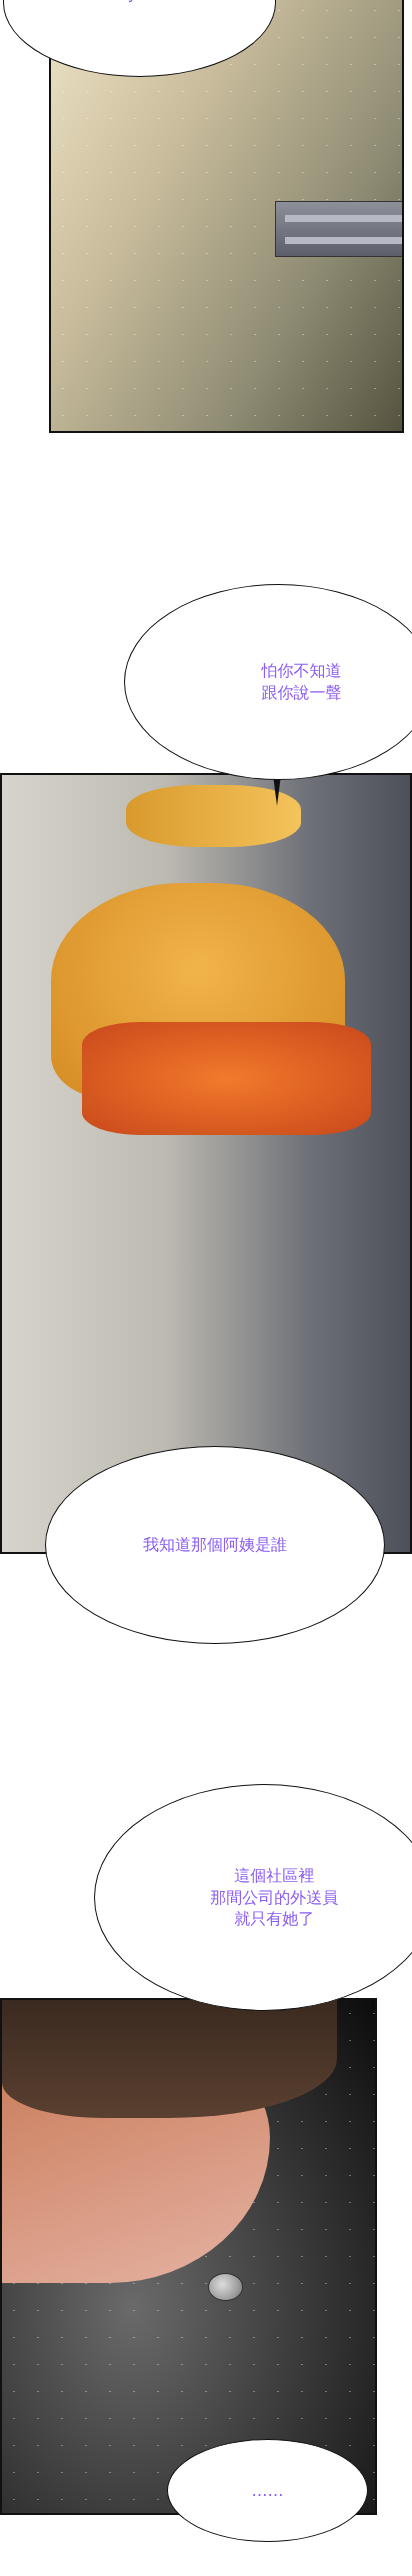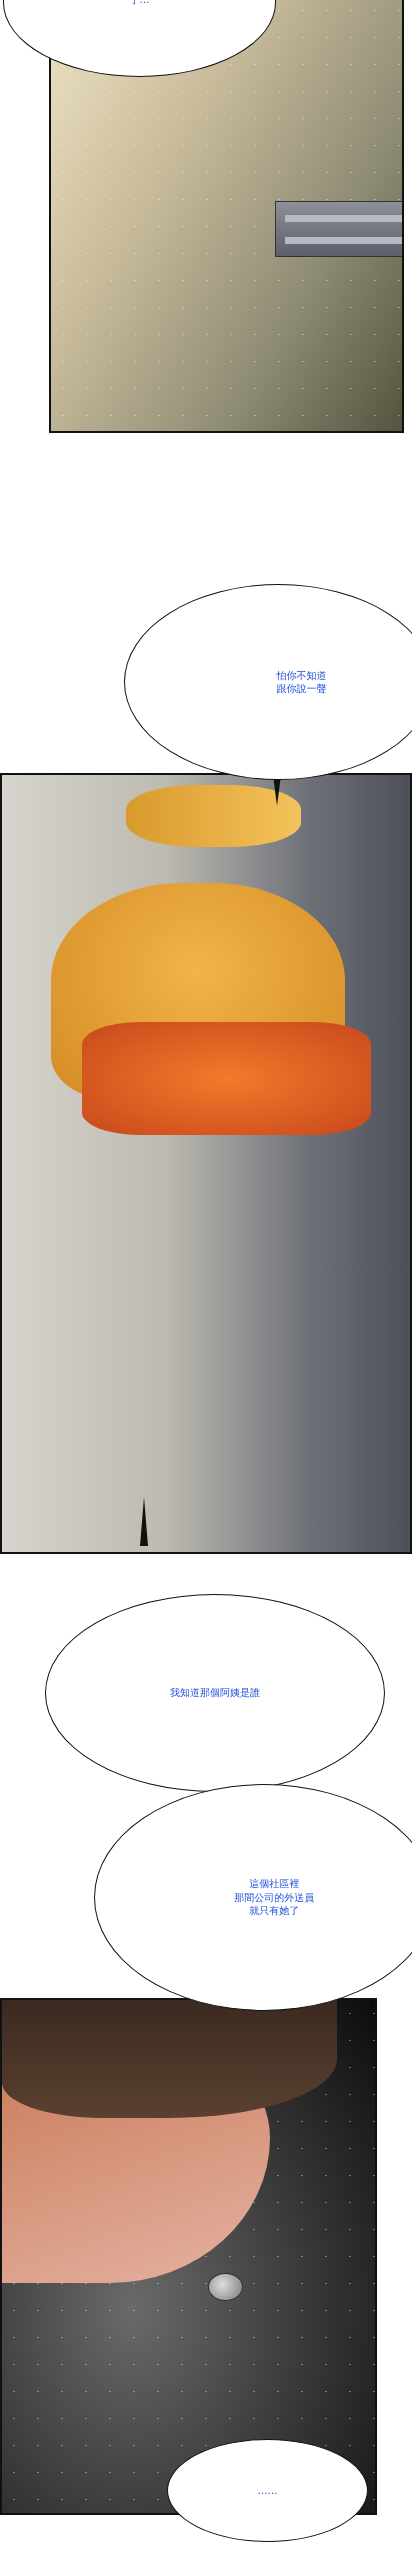--- a/index.html
+++ b/index.html
@@ -1,21 +1,21 @@
 <!DOCTYPE html>
 <html style="font-size:8.2px"><head>
 <meta charset="utf-8">
 <style>
   html, body { margin: 0; padding: 0; background: #ffffff; }
   body { width: 412px; height: 3526px; position: relative; overflow: hidden;
          font-family: "DejaVu Sans", "Liberation Sans", sans-serif; }
   .panel { position: absolute; box-sizing: border-box; border: 2.1px solid #111; overflow: hidden; }
   .bubble { position: absolute; background: #fff; border: 1.5px solid #111; border-radius: 50%;
             display: flex; align-items: center; justify-content: center; box-sizing: border-box; z-index: 5; }
-  .bubble-text { font-size: 10px; line-height: 1.35; color: #1d4ed8; text-align: center; white-space: pre-line; }
+  .bubble-text { font-size: 16px; line-height: 1.35; color: #8b5cf6; text-align: center; white-space: pre-line; }
   .tail { position: absolute; width: 0; height: 0; z-index: 4; }
   .stars { position: absolute; inset: 0;
            background-image: radial-gradient(circle, rgba(255,255,255,0.7) 0.5px, transparent 0.8px);
            background-size: 24px 27px; opacity: 0.5; }
 
   
   #panel-1 { left: 49px; top: -5.2px; width: 355px; height: 438px;
              background: linear-gradient(120deg, #efe3c6 0%, #c7bb9b 35%, #8f8c74 70%, #55533f 100%); }
   #panel-1 .vent { position: absolute; left: 224px; top: 204px; width: 134px; height: 54px;
                    background: linear-gradient(#8d8f99, #5c5e69); border: 1px solid #333; }
@@ -59,21 +59,21 @@
 跟你說一聲</span>
 </div>
 <div class="tail" style="left:273px; top:775px; border-left:4.1px solid transparent; border-right:4.1px solid transparent; border-top:31px solid #111;"></div>
 
 <div id="panel-2" class="panel">
   <div class="block-c"></div>
   <div class="block-a"></div>
   <div class="block-b"></div>
 </div>
 
-<div class="bubble" style="left:45px; top:1594px; width:340px; height:198px;">
+<div class="bubble" style="left:45px; top:1446px; width:340px; height:198px;">
   <span class="bubble-text">我知道那個阿姨是誰</span>
 </div>
 <div class="tail" style="left:140px; top:1497px; border-left:4.1px solid transparent; border-right:4.1px solid transparent; border-bottom:49px solid #111;"></div>
 
 <div class="bubble" style="left:94px; top:1784px; width:340px; height:227px; padding-left:20.6px;">
   <span class="bubble-text">這個社區裡
 那間公司的外送員
 就只有她了</span>
 </div>
 

